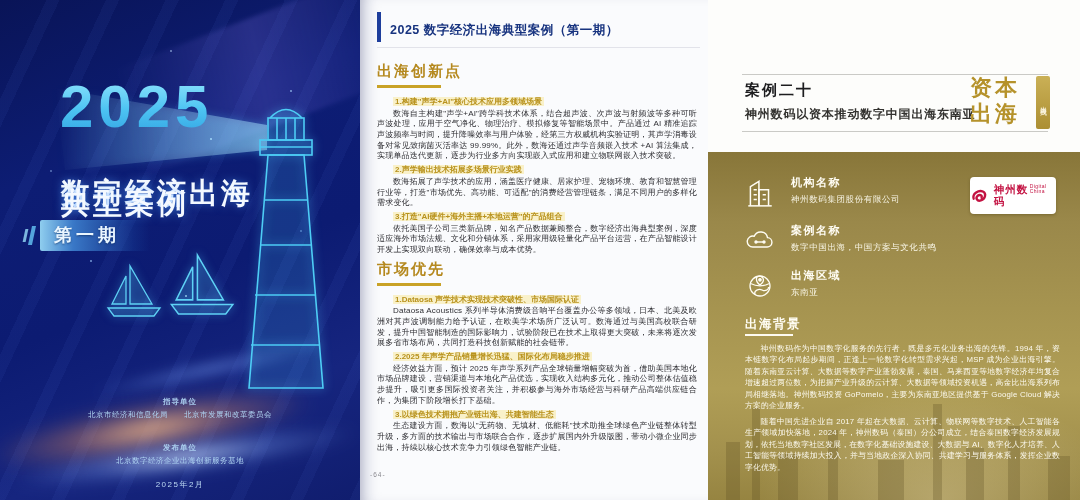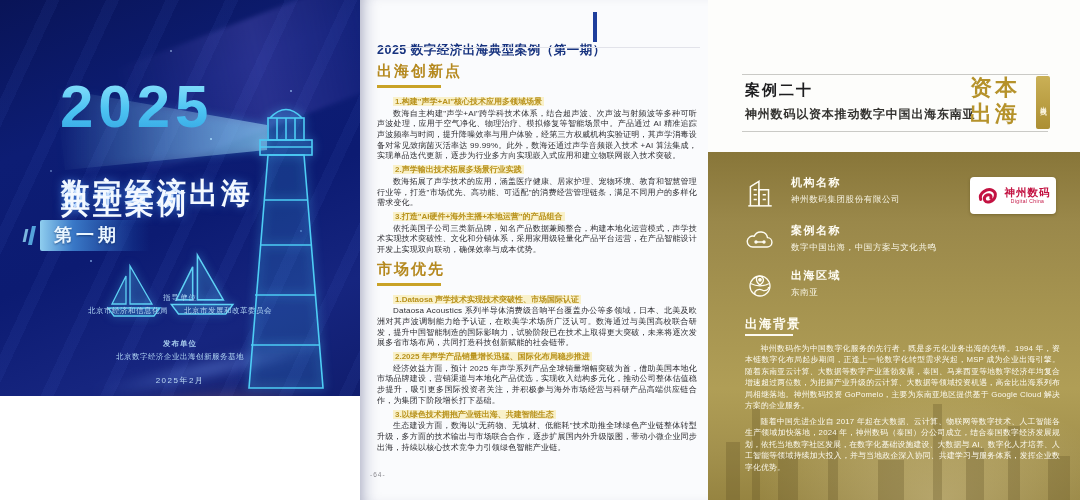--- a/index.html
+++ b/index.html
@@ -1,21 +1,21 @@
 <!DOCTYPE html>
 <html><head>
 <meta charset="utf-8">
 <style>
   * { margin:0; padding:0; box-sizing:border-box; }
   html,body { width:1080px; height:500px; overflow:hidden; background:#e8e8e8;
               font-family:"Liberation Sans", sans-serif; }
   .stage { position:relative; width:1080px; height:500px; overflow:hidden; background:#fff; }
 
   
-  .cover { position:absolute; left:0; top:0; width:360px; height:396px; overflow:hidden;
+  .cover { position:absolute; left:0; top:0; width:360px; height:500px; overflow:hidden;
            background:linear-gradient(158deg,#091457 0%, #0d1d74 30%, #0c1b72 55%, #16257f 78%, #101d6e 100%); }
   .cover-streaks { position:absolute; inset:0;
            background:repeating-linear-gradient(115deg, transparent 0 42px, rgba(100,140,255,0.06) 42px 54px);
   }
   .streak-tr { position:absolute; right:-70px; top:18px; width:340px; height:110px;
            background:linear-gradient(100deg, transparent 10%, rgba(150,130,255,0.20) 50%, transparent 90%);
            transform:rotate(-21deg); filter:blur(2px); }
   .stars { position:absolute; left:150px; top:110px; width:2px; height:2px; border-radius:50%; background:#d8ecff;
            box-shadow: 60px 28px 0 rgba(200,230,255,.9), 140px -20px 0 rgba(170,215,255,.7),
              95px 90px 0 rgba(190,225,255,.6), -60px 150px 0 rgba(160,205,255,.7),
@@ -40,30 +40,30 @@
            text-shadow:0 0 8px rgba(80,160,255,.55);margin-top:28px; }
   .cover-title2 { position:absolute; left:61px; top:184px; font-size:29px; font-weight:bold; color:#f4f9ff; letter-spacing:3px;
            text-shadow:0 0 8px rgba(80,160,255,.55); }
   .issue-row { position:absolute; left:24px; top:220px; display:flex; align-items:center; }
   .issue-tick1 { width:3px; height:13px; background:#8fd2f2; margin-right:3px; transform:skewX(-12deg); opacity:.85; }
   .issue-tick2 { width:4px; height:19px; background:#5cb4e8; margin-right:6px; transform:skewX(-12deg); opacity:.9; }
   .issue-badge { font-size:18px; font-weight:bold; color:#eaf6ff; letter-spacing:4px; padding:3px 30px 4px 14px;
            background:linear-gradient(90deg, rgba(150,215,245,.95) 0%, rgba(62,130,208,.9) 30%, rgba(28,80,170,.25) 85%, transparent 100%);
            border-radius:2px; text-shadow:0 1px 2px rgba(10,40,90,.6); }
   .cover-footer { position:absolute; left:0; right:0; bottom:10px; text-align:center; color:#aed3f2; }
-  .cf-label { font-size:7.5px; font-weight:normal; letter-spacing:1px; opacity:.95; }
+  .cf-label { font-size:7.5px; font-weight:bold; letter-spacing:1px; opacity:.95; }
   .cf-orgs  { font-size:7.5px; margin-top:3px; letter-spacing:.5px; }
   .cf-label2{ font-size:7.5px; font-weight:bold; letter-spacing:1px; margin-top:23px; opacity:.95; }
   .cf-org2  { font-size:7.5px; margin-top:3px; letter-spacing:.5px; }
   .cf-date  { font-size:8px; margin-top:13px; letter-spacing:1.5px; color:#bcd9f4; }
 
   
   .mid-page { position:absolute; left:360px; top:0; width:348px; height:500px; background:#fafbfd;
            box-shadow:inset 14px 0 18px -14px rgba(10,20,80,.45); }
-  .mp-header { position:absolute; left:17px; top:12px; display:flex; align-items:flex-end;flex-direction:column; }
+  .mp-header { position:absolute; left:17px; top:12px; display:flex; align-items:flex-end; }
   .mp-bar { width:4px; height:30px; background:#1e3e9c; margin-right:9px; }
   .mp-title { font-size:12.5px; font-weight:bold; color:#17337f; letter-spacing:.5px; padding-bottom:3px; }
   .mp-rule { position:absolute; left:17px; right:8px; top:47px; height:1px; background:#e2e3ea; }
   .mp-content { position:absolute; left:17px; right:11px; top:58px; }
   .sec-head { font-size:15px; font-weight:bold; color:#b5891f; letter-spacing:2px; margin-top:4px; }
   .sec-rule { width:64px; height:3px; border-top:2px solid #c9a227; border-bottom:1.5px solid #c9a227; margin-top:4px; margin-bottom:8px; }
   .sub-head { font-size:8px; font-weight:bold; color:#b8921d; padding-left:16px; line-height:1.45; }
   .sub-head > span { background:rgba(248,233,160,.55); padding:0 2px; }
   .body-p { font-size:8px; color:#2e2e33; line-height:1.34; text-align:justify; text-indent:2em;
             letter-spacing:.2px; margin:1px 0 2px; }
@@ -93,21 +93,21 @@
   .sk3 { left:70px;  width:20px; height:46px; }
   .sk4 { left:120px; width:10px; height:70px; }
   .sk5 { left:170px; width:26px; height:40px; }
   .sk6 { left:225px; width:9px;  height:96px; }
   .sk7 { left:258px; width:18px; height:52px; }
   .sk8 { left:300px; width:12px; height:74px; }
   .sk9 { left:340px; width:22px; height:44px; }
 
   .logo-card { position:absolute; right:24px; top:25px; width:86px; height:37px; background:#fff; border-radius:4px;
            display:flex; align-items:center; justify-content:center; gap:5px; box-shadow:0 1px 3px rgba(60,50,10,.35); }
-  .logo-text { display:flex; flex-direction:column; line-height:1.1;text-align:center; }
+  .logo-text { display:flex; flex-direction:row; line-height:1.1; }
   .logo-cn { font-size:10.5px; font-weight:bold; color:#c31242; letter-spacing:1px; }
   .logo-en { font-size:5px; color:#c31242; letter-spacing:.4px; }
 
   .info-row { position:absolute; left:36px; display:flex; align-items:flex-start; }
   .info-row.r1 { top:23px; }
   .info-row.r2 { top:71px; }
   .info-row.r3 { top:116px; }
   .info-icon { width:32px; height:34px; display:flex; align-items:center; justify-content:center; margin-right:15px; }
   .info-label { font-size:11px; font-weight:bold; letter-spacing:1.5px; color:#fffdf4; }
   .info-value { font-size:8.5px; margin-top:4px; letter-spacing:.6px; color:rgba(255,253,240,.93); }
@@ -193,21 +193,21 @@
       <div class="sec-head">出海创新点</div>
       <div class="sec-rule"></div>
 
       <div class="sub-head"><span>1.构建"声学+AI"核心技术应用多领域场景</span></div>
       <p class="body-p">数海自主构建"声学+AI"跨学科技术体系，结合超声波、次声波与射频波等多种可听声波处理，应用于空气净化、物理治疗、模拟修复等智能场景中。产品通过 AI 精准追踪声波频率与时间，提升降噪效率与用户体验，经第三方权威机构实验证明，其声学消毒设备对常见致病菌灭活率达 99.99%。此外，数海还通过声学音频嵌入技术 +AI 算法集成，实现单品迭代更新，逐步为行业多方向实现嵌入式应用和建立物联网嵌入技术突破。</p>
 
       <div class="sub-head"><span>2.声学输出技术拓展多场景行业实践</span></div>
       <p class="body-p">数海拓展了声学技术的应用，涵盖医疗健康、居家护理、宠物环境、教育和智慧管理行业等，打造"市场优先、高功能、可适配"的消费经营管理链条，满足不同用户的多样化需求变化。</p>
 
       <div class="sub-head"><span>3.打造"AI硬件+海外主播+本地运营"的产品组合</span></div>
-      <p class="body-p">依托美国子公司三类新品牌，知名产品数据兼顾整合，构建本地化运营模式，声学技术实现技术突破性、文化和分销体系，采用家用级轻量化产品平台运营，在产品智能设计开发上实现双向联动，确保效率与成本优势。</p>
+      <p class="body-p">依托美国子公司三类新品牌，知名产品数据兼顾整合，数字经济出海典型案例，深度适应海外市场法规、文化和分销体系，采用家用级轻量化产品平台运营，在产品智能设计开发上实现双向联动，确保效率与成本优势。</p>
 
       <div class="sec-head">市场优先</div>
       <div class="sec-rule"></div>
 
       <div class="sub-head"><span>1.Dataosa 声学技术实现技术突破性、市场国际认证</span></div>
       <p class="body-p">Dataosa Acoustics 系列半导体消费级音响平台覆盖办公等多领域，日本、北美及欧洲对其声波调制能力给予认证，在欧美学术场所广泛认可。数海通过与美国高校联合研发，提升中国智能制造的国际影响力，试验阶段已在技术上取得更大突破，未来将逐次发展多省市场布局，共同打造科技创新赋能的社会链带。</p>
 
       <div class="sub-head"><span>2.2025 年声学产品销量增长迅猛、国际化布局稳步推进</span></div>
       <p class="body-p">经济效益方面，预计 2025 年声学系列产品全球销量增幅突破为首，借助美国本地化市场品牌建设，营销渠道与本地化产品优选，实现收入结构多元化，推动公司整体估值稳步提升，吸引更多国际投资者关注，并积极参与海外市场经营与科研产品高端供应链合作，为集团下阶段增长打下基础。</p>
 

